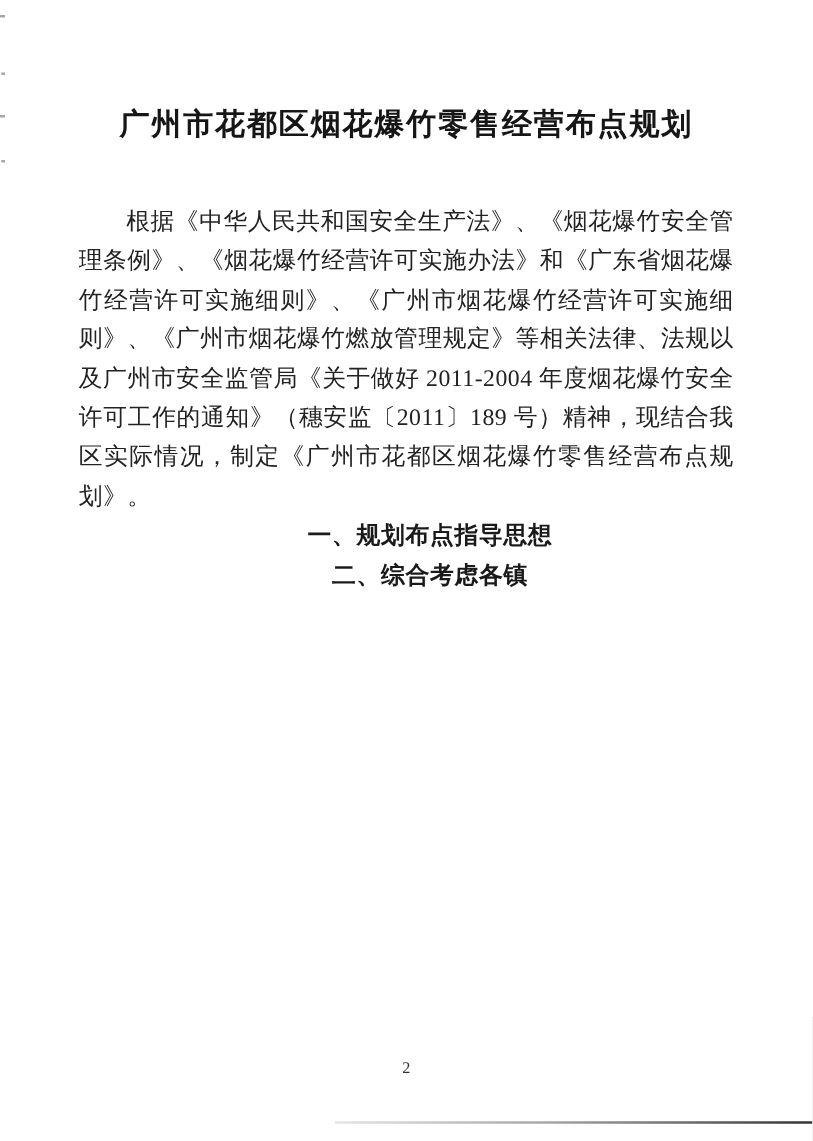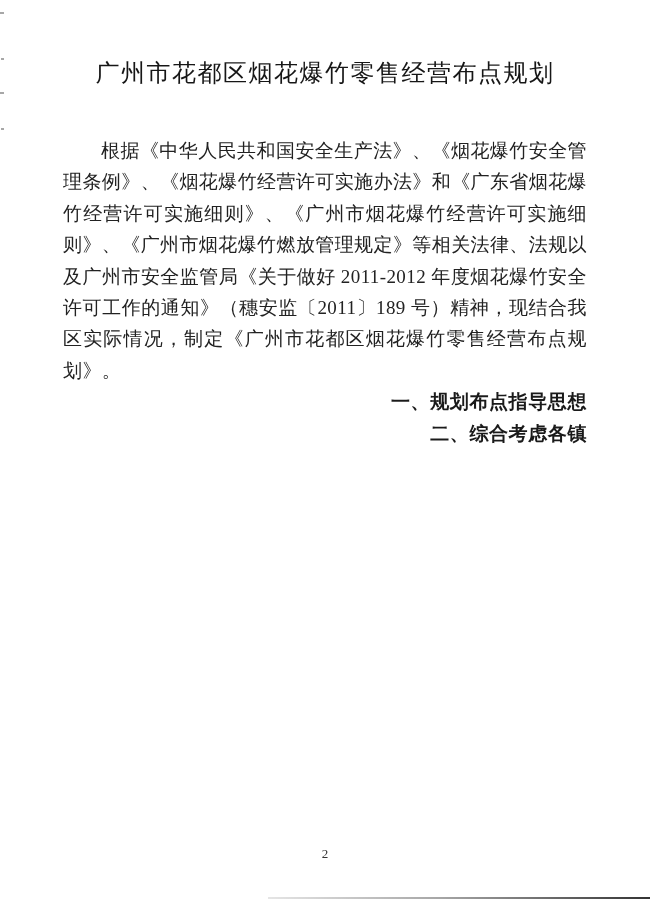--- a/index.html
+++ b/index.html
@@ -14,25 +14,25 @@
     color: #1f1f1f;
   }
   .content {
     position: absolute;
     left: 63px;
     top: 0;
     width: 524px;
   }
   .doc-title {
     margin: 0;
-    padding-top: 57px;
+    padding-top: 84px;
     text-align: center;
     font-size: 24px;
     line-height: 32px;
-    font-weight: normal;
+    font-weight: bold;
     letter-spacing: 1.5px;
     color: #161616;
   }
   .paragraphs {
     margin-top: 46px;
   }
   .paragraphs p {
     margin: 0;
     font-size: 19px;
     line-height: 31.4px;
@@ -40,21 +40,21 @@
     text-justify: inter-character;
     text-indent: 2em;
     letter-spacing: 0.4px;
     color: #222222;
   }
   .paragraphs p.heading {
     font-weight: bold;
     font-family: "Liberation Sans", "DejaVu Sans", sans-serif;
     letter-spacing: 1px;
     color: #1a1a1a;
-    text-align: right;
+    text-align: center;
   }
   .bold-run {
     font-weight: bold;
     font-family: "Liberation Sans", "DejaVu Sans", sans-serif;
     letter-spacing: 0.6px;
   }
   .page-number {
     position: absolute;
     left: 0;
     right: 0;
@@ -91,21 +91,21 @@
 
   <div class="speck s1"></div>
   <div class="speck s2"></div>
   <div class="speck s3"></div>
   <div class="speck s4"></div>
 
   <div class="content">
     <h1 class="doc-title">广州市花都区烟花爆竹零售经营布点规划</h1>
 
     <div class="paragraphs">
-        <p class="body"><span>根据《中华人民共和国安全生产法》、《烟花爆竹安全管理条例》、《烟花爆竹经营许可实施办法》和《广东省烟花爆竹经营许可实施细则》、《广州市烟花爆竹经营许可实施细则》、《广州市烟花爆竹燃放管理规定》等相关法律、法规以及广州市安全监管局《关于做好 2011-2012 年度烟花爆竹安全许可工作的通知》（穗安监〔2011〕189 号）精神，现结合我区实际情况，制定《广州市花都区烟花爆竹零售经营布点规划》。</span></p>
+        <p class="body"><span>根据《中华人民共和国安全生产法》、《烟花爆竹安全管理条例》、《烟花爆竹经营许可实施办法》和《广东省烟花爆竹经营许可实施细则》、《广州市烟花爆竹经营许可实施细则》、《广州市烟花爆竹燃放管理规定》等相关法律、法规以及广州市安全监管局《关于做好 2011-2004 年度烟花爆竹安全许可工作的通知》（穗安监〔2011〕189 号）精神，现结合我区实际情况，制定《广州市花都区烟花爆竹零售经营布点规划》。</span></p>
         <p class="heading"><span class="bold-run">一、规划布点指导思想</span></p>
         <p class="heading"><span class="bold-run">二、综合考虑各镇</span></p>
       </div>
   </div>
 
   <div class="page-number">2</div>
 
   <div class="scan-line"></div>
 </div>
 

